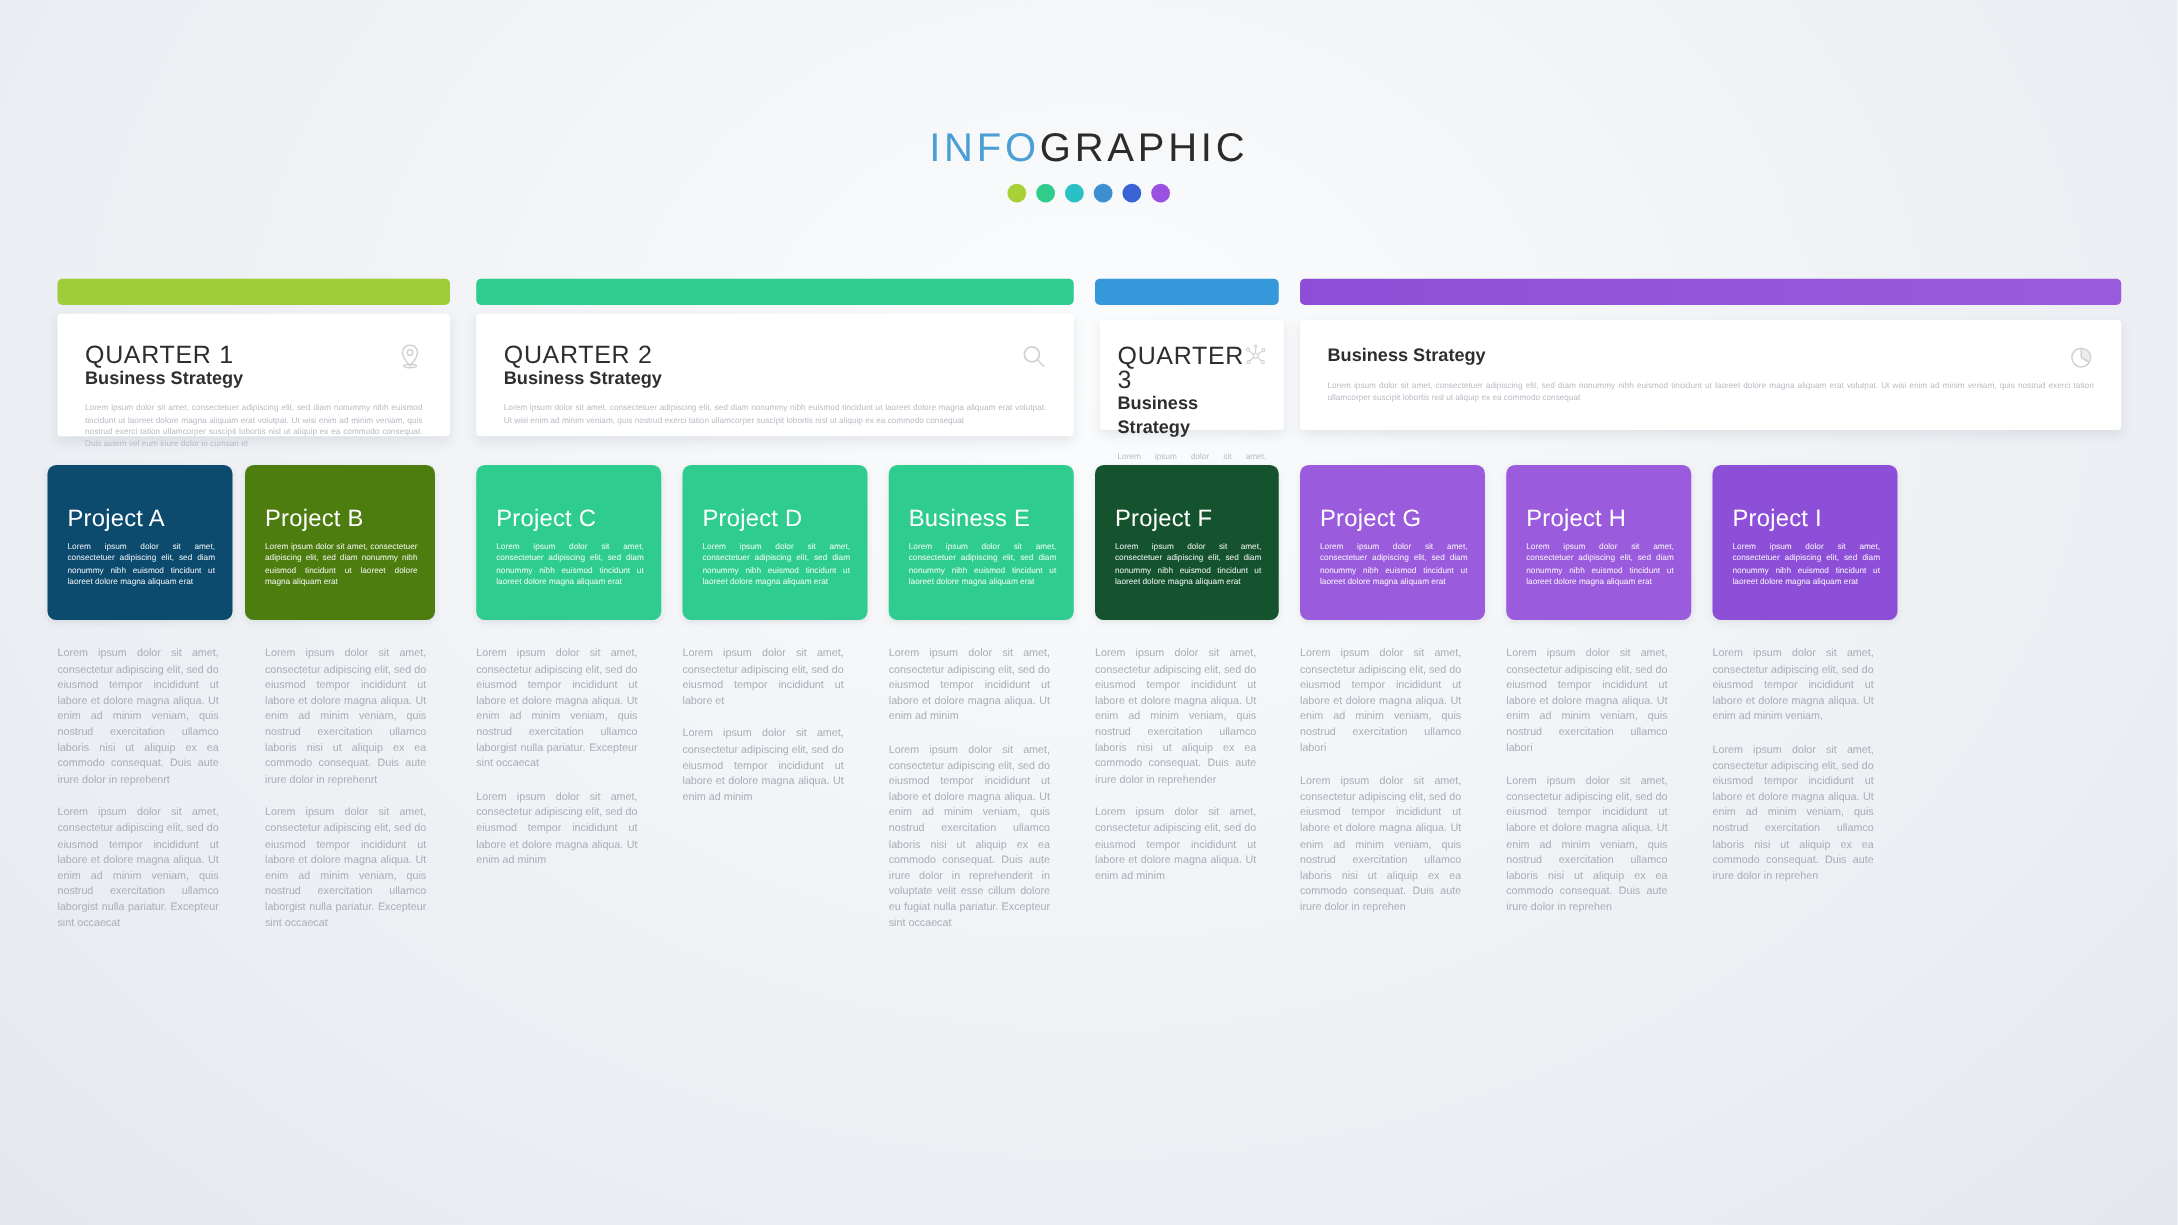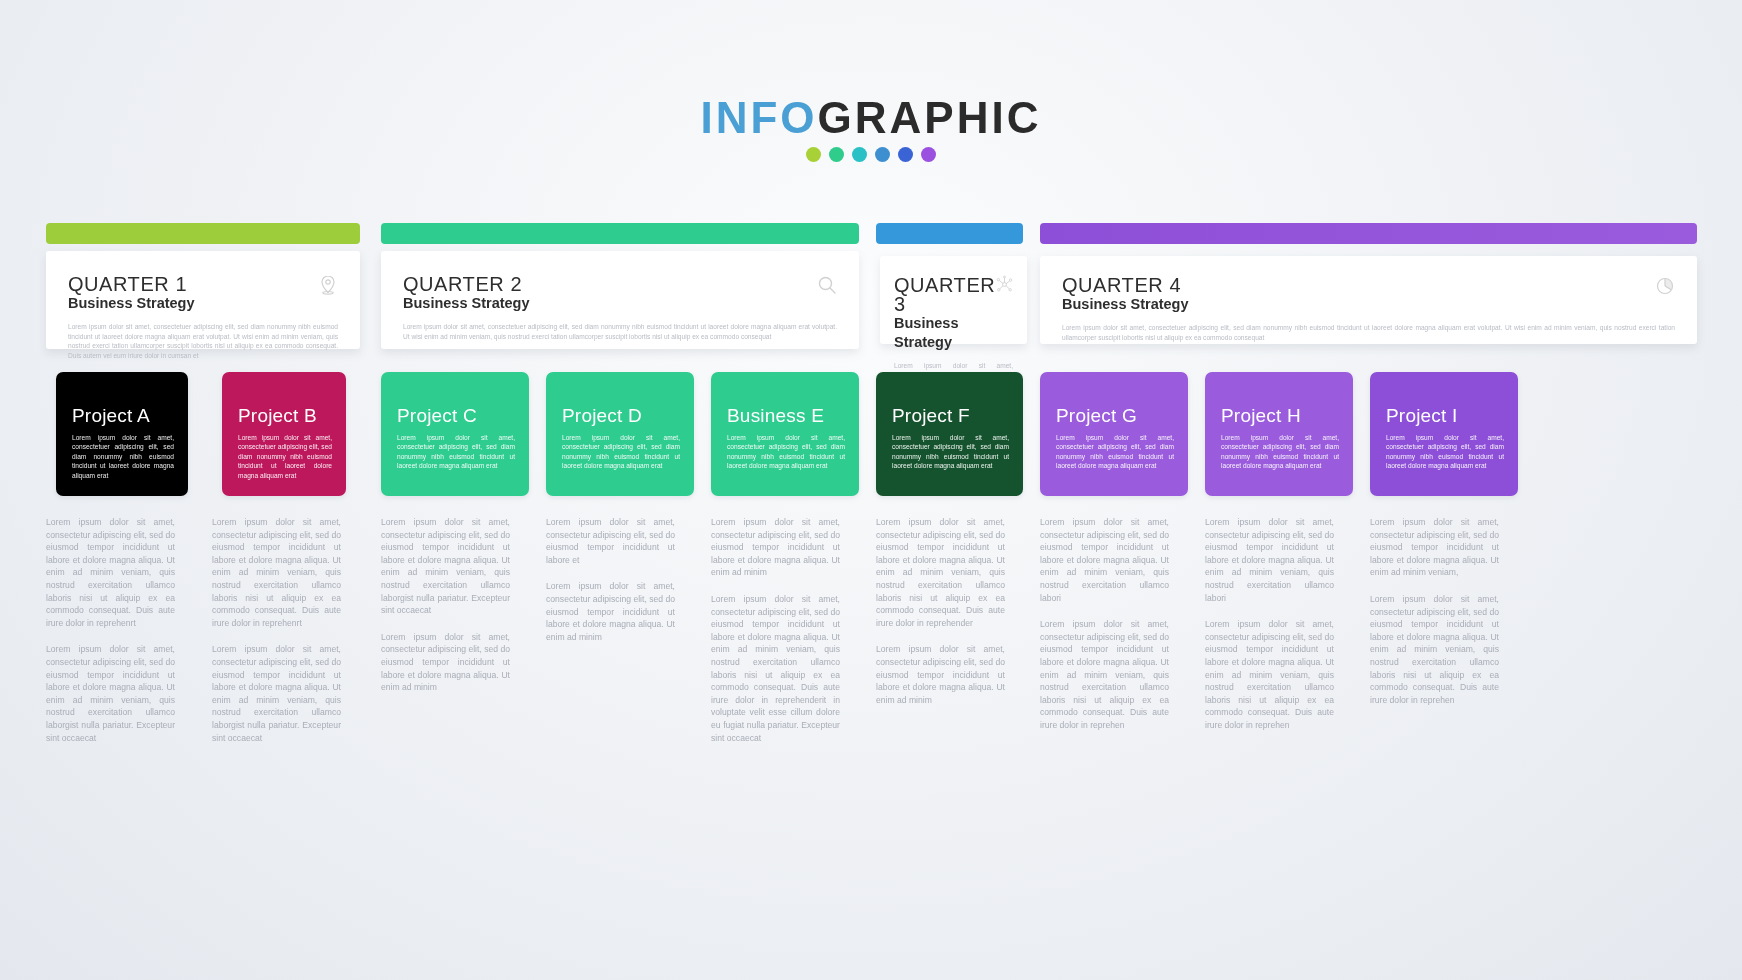--- a/index.html
+++ b/index.html
@@ -14,21 +14,21 @@
   
   #title-block {
     position: absolute; left: 0; top: 96px; width: 1742px;
     text-align: center;
   }
   #title-line1 {
     font-size: 32px; letter-spacing: 4.5px; color: #2b2b2b;
     font-weight: 400; line-height: 38px;
   }
   #title-line2 {
-    font-size: 44px; letter-spacing: 3px; font-weight: 700;
+    font-size: 32px; letter-spacing: 3px; font-weight: 400;
     line-height: 44px; color: #2b2b2b;
   }
   #title-line2 .accent { color: #4a9fd4; }
   #title-dots { margin-top: 7px; display: flex; justify-content: center; gap: 8px; }
   #title-dots span { width: 15px; height: 15px; border-radius: 50%; display: block; }
 
   
   .qbar { position: absolute; height: 21px; border-radius: 4px; }
 
   
@@ -119,38 +119,37 @@
       <line x1="10.3" y1="10.8" x2="6.2" y2="7.6"></line>
       <line x1="13.8" y1="11" x2="17.8" y2="8.1"></line>
       <line x1="10.4" y1="13.4" x2="6.6" y2="16.9"></line>
       <line x1="13.7" y1="13.3" x2="17.4" y2="16.9"></line>
       <line x1="12" y1="9.8" x2="12" y2="4.6"></line>
     </svg>
   </span>
 </div>
 
 <div class="qpanel" style="left:1040px; top:256px; width:657px; height:88px; padding:20px 22px 0 22px;">
-  <div class="qhead">QUARTER 4</div>
   <div class="qsub">Business Strategy</div>
   <div class="qbody">Lorem ipsum dolor sit amet, consectetuer adipiscing elit, sed diam nonummy nibh euismod tincidunt ut laoreet dolore magna aliquam erat volutpat. Ut wisi enim ad minim veniam, quis nostrud exerci tation ullamcorper suscipit lobortis nisl ut aliquip ex ea commodo consequat</div>
   <span class="qicon" style="top:18px; right:20px;">
     <svg viewBox="0 0 24 24" fill="none" stroke="#666" stroke-width="1.2">
       <circle cx="12" cy="12" r="7.5"></circle>
       <path d="M12 12 L12 4.5 A7.5 7.5 0 0 1 18.3 15.8 Z" fill="#888" stroke="none" opacity="0.55"></path>
       <line x1="12" y1="12" x2="12" y2="4.5"></line>
       <line x1="12" y1="12" x2="18.3" y2="15.8"></line>
     </svg>
   </span>
 </div>
 
-<div class="pcard" style="left: 56px; width: 132px; background: #000000;">
+<div class="pcard" style="left: 38px; width: 148px; background: #0c4a6e;">
   <div class="ptitle">Project A</div>
   <div class="pbody">Lorem ipsum dolor sit amet, consectetuer adipiscing elit, sed diam nonummy nibh euismod tincidunt ut laoreet dolore magna aliquam erat</div>
 </div>
-<div class="pcard" style="left: 222px; width: 124px; background: #be185d;">
+<div class="pcard" style="left: 196px; width: 152px; background: #4d7c0f;">
   <div class="ptitle">Project B</div>
   <div class="pbody">Lorem ipsum dolor sit amet, consectetuer adipiscing elit, sed diam nonummy nibh euismod tincidunt ut laoreet dolore magna aliquam erat</div>
 </div>
 <div class="pcard" style="left: 381px; width: 148px; background: rgb(46, 204, 143);">
   <div class="ptitle">Project C</div>
   <div class="pbody">Lorem ipsum dolor sit amet, consectetuer adipiscing elit, sed diam nonummy nibh euismod tincidunt ut laoreet dolore magna aliquam erat</div>
 </div>
 <div class="pcard" style="left: 546px; width: 148px; background: rgb(46, 204, 143);">
   <div class="ptitle">Project D</div>
   <div class="pbody">Lorem ipsum dolor sit amet, consectetuer adipiscing elit, sed diam nonummy nibh euismod tincidunt ut laoreet dolore magna aliquam erat</div>

